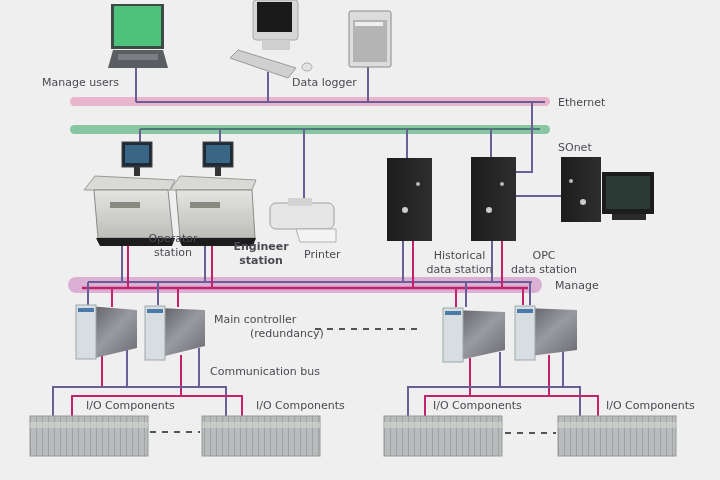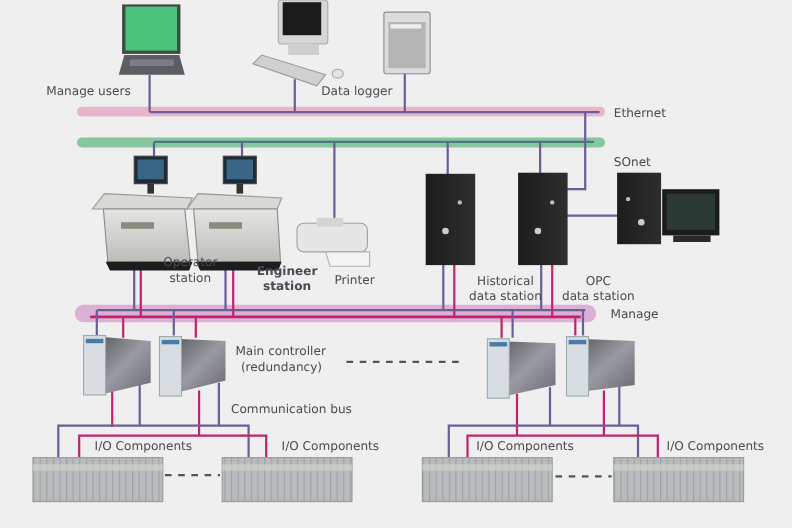--- a/index.html
+++ b/index.html
@@ -224,20 +224,20 @@
   <div>Historical</div>
   <div>data station</div>
 </div>
 <div class="lbl c" style="left:504px;top:249px;width:80px;">
   <div>OPC</div>
   <div>data station</div>
 </div>
 
 <div class="lbl" style="left:214px;top:313px;">
   <div>Main controller</div>
-  <div style="padding-left:5px;">(redundancy)</div>
+  <div style="padding-left:5px;margin-left:31px;">(redundancy)</div>
 </div>
 <div class="lbl" style="left:210px;top:365px;text-align:right;">Communication bus</div>
 
 <div class="lbl" style="left:86px;top:399px;">I/O Components</div>
 <div class="lbl" style="left:256px;top:399px;">I/O Components</div>
 <div class="lbl" style="left:433px;top:399px;">I/O Components</div>
 <div class="lbl" style="left:606px;top:399px;">I/O Components</div>
 
 </body></html>

